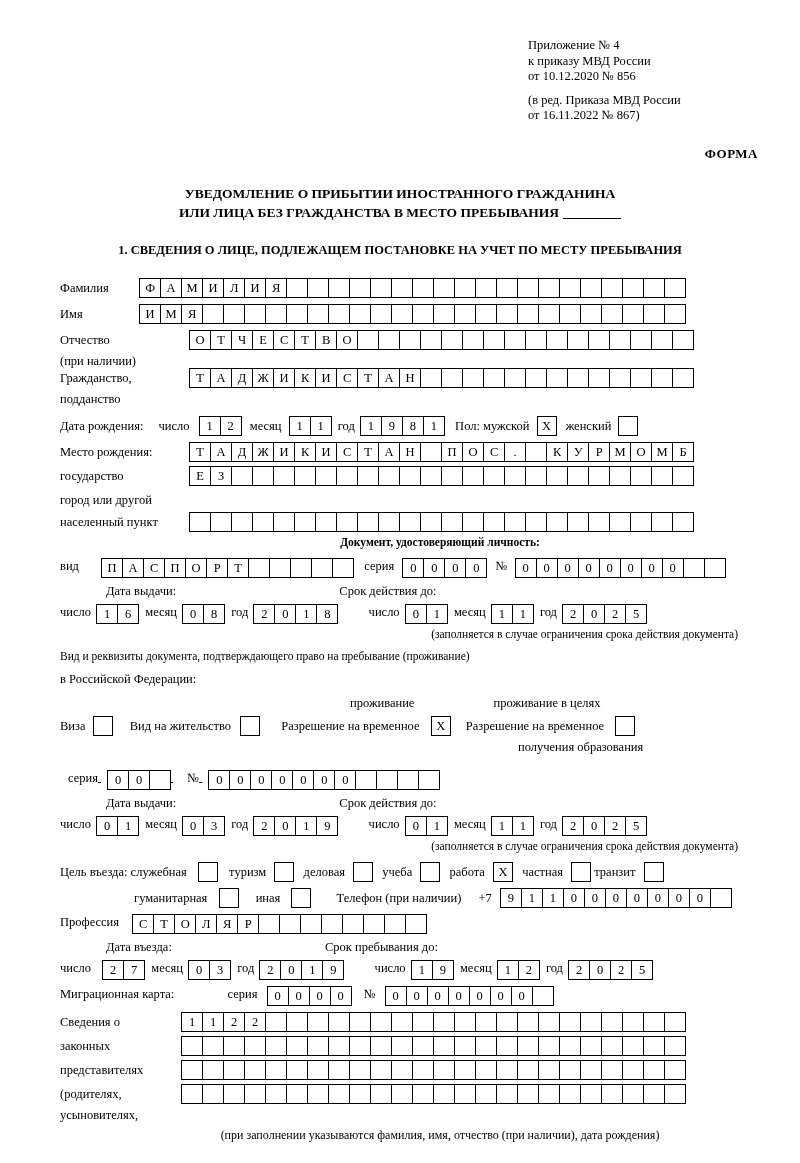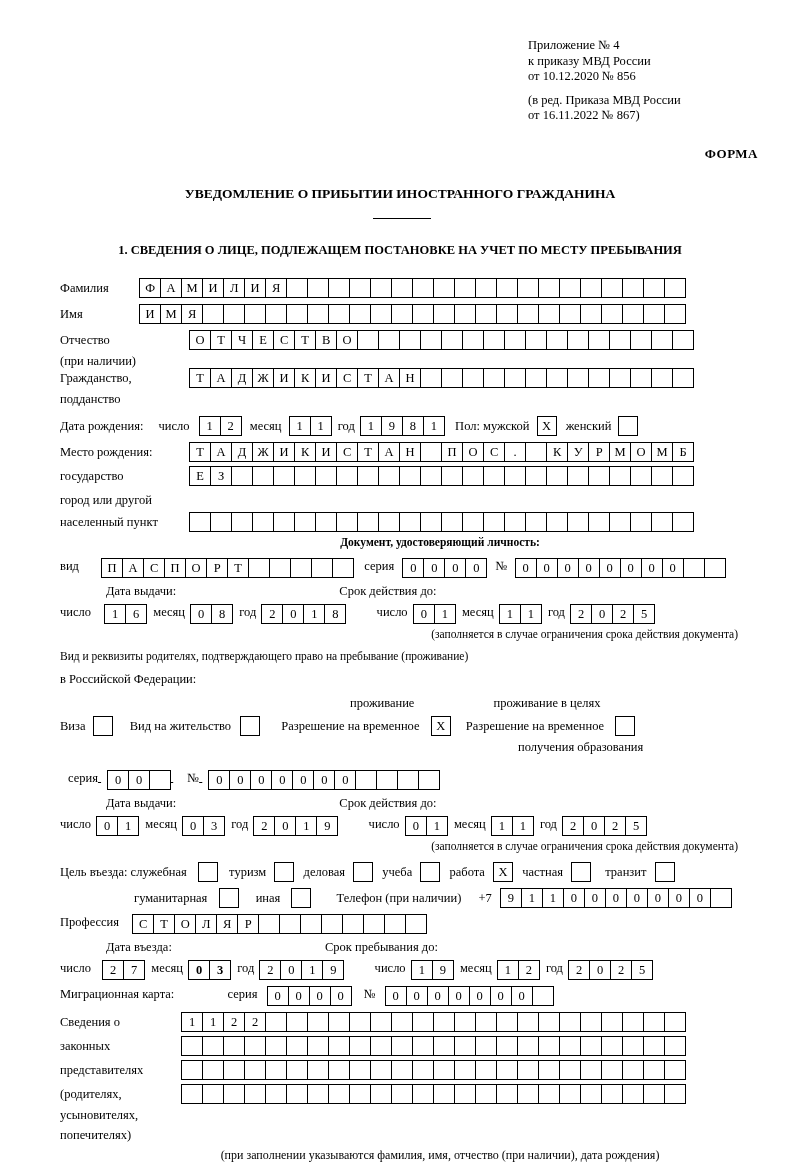--- a/index.html
+++ b/index.html
@@ -65,21 +65,21 @@
     <div class="l">от 10.12.2020 № 856</div>
     <div class="sp"></div>
     <div class="l">(в ред. Приказа МВД России</div>
     <div class="l">от 16.11.2022 № 867)</div>
   </div>
 
   <div class="forma">ФОРМА</div>
 
   <div class="title">
     <div>УВЕДОМЛЕНИЕ О ПРИБЫТИИ ИНОСТРАННОГО ГРАЖДАНИНА</div>
-    <div><span class="u"></span></div>
+    <div><span>ИЛИ ЛИЦА БЕЗ ГРАЖДАНСТВА В МЕСТО ПРЕБЫВАНИЯ</span><span class="u"></span></div>
   </div>
 
   <div class="sec1">1. СВЕДЕНИЯ О ЛИЦЕ, ПОДЛЕЖАЩЕМ ПОСТАНОВКЕ НА УЧЕТ ПО МЕСТУ ПРЕБЫВАНИЯ</div>
 
   <div class="form">
 
     <div class="row" style="height:26px;">
       <span class="lbl" style="width:76px;line-height:20px;">Фамилия</span>
       <span class="cells" id="cells-surname"><span class="c">Ф</span><span class="c">А</span><span class="c">М</span><span class="c">И</span><span class="c">Л</span><span class="c">И</span><span class="c">Я</span><span class="c"></span><span class="c"></span><span class="c"></span><span class="c"></span><span class="c"></span><span class="c"></span><span class="c"></span><span class="c"></span><span class="c"></span><span class="c"></span><span class="c"></span><span class="c"></span><span class="c"></span><span class="c"></span><span class="c"></span><span class="c"></span><span class="c"></span><span class="c"></span><span class="c"></span></span>
     </div>
@@ -146,36 +146,36 @@
       <span class="cells" id="cells-doc-number" style="margin-left:4px;"><span class="c">0</span><span class="c">0</span><span class="c">0</span><span class="c">0</span><span class="c">0</span><span class="c">0</span><span class="c">0</span><span class="c">0</span><span class="c"></span><span class="c"></span></span>
     </div>
 
     <div class="row" style="height:20px;">
       <span class="lbl" style="margin-left:46px;">Дата выдачи:</span>
       <span class="lbl" style="margin-left:160px;">Срок действия до:</span>
     </div>
 
     <div class="row nowrap" style="height:24px;">
       <span class="lbl tmid">число</span>
-      <span class="cells" id="cells-issue-day" style="margin-left:10px;text-decoration:underline;"><span class="c">1</span><span class="c">6</span></span>
+      <span class="cells" id="cells-issue-day" style="margin-left:2px;text-decoration:underline;"><span class="c">1</span><span class="c">6</span></span>
       <span class="lbl tmid" style="margin-left:4px;">месяц</span>
       <span class="cells" id="cells-issue-month" style="margin-left:2px;"><span class="c">0</span><span class="c">8</span></span>
       <span class="lbl tmid" style="margin-left:4px;">год</span>
       <span class="cells" id="cells-issue-year" style="margin-left:2px;"><span class="c">2</span><span class="c">0</span><span class="c">1</span><span class="c">8</span></span>
       <span class="lbl tmid" style="margin-left:28px;">число</span>
       <span class="cells" id="cells-valid-day" style="margin-left:2px;"><span class="c">0</span><span class="c">1</span></span>
       <span class="lbl tmid" style="margin-left:4px;">месяц</span>
       <span class="cells" id="cells-valid-month" style="margin-left:2px;"><span class="c">1</span><span class="c">1</span></span>
       <span class="lbl tmid" style="margin-left:4px;">год</span>
       <span class="cells" id="cells-valid-year" style="margin-left:2px;"><span class="c">2</span><span class="c">0</span><span class="c">2</span><span class="c">5</span></span>
     </div>
 
     <div class="row small" style="height:22px;text-align:right;padding-right:22px;">(заполняется в случае ограничения срока действия документа)</div>
 
-    <div class="row small" style="height:22px;">Вид и реквизиты родителях, подтверждающего право на пребывание (проживание)</div>
+    <div class="row small" style="height:22px;">Вид и реквизиты документа, подтверждающего право на пребывание (проживание)</div>
     <div class="row" style="height:24px;">в Российской Федерации:</div>
 
     <div class="row" style="height:20px;">
       <span class="lbl" style="margin-left:290px;">проживание</span>
       <span class="lbl" style="margin-left:76px;">проживание в целях</span>
     </div>
     <div class="row nowrap" style="height:24px;">
       <span class="lbl tmid">Виза</span>
       <span class="chk" style="margin-left:4px;"></span>
       <span class="lbl tmid" style="margin-left:14px;">Вид на жительство</span>
@@ -224,21 +224,21 @@
       <span class="lbl tmid" style="margin-left:8px;">туризм</span>
       <span class="chk" style="margin-left:5px;"></span>
       <span class="lbl tmid" style="margin-left:6px;">деловая</span>
       <span class="chk" style="margin-left:5px;"></span>
       <span class="lbl tmid" style="margin-left:6px;">учеба</span>
       <span class="chk" style="margin-left:5px;"></span>
       <span class="lbl tmid" style="margin-left:6px;">работа</span>
       <span class="chk" style="margin-left:5px;">Х</span>
       <span class="lbl tmid" style="margin-left:6px;">частная</span>
       <span class="chk" style="margin-left:5px;"></span>
-      <span class="lbl tmid" style="margin-left:11px;text-align:center;">транзит</span>
+      <span class="lbl tmid" style="margin-left:0;text-align:center;">транзит</span>
       <span class="chk" style="margin-left:5px;"></span>
     </div>
 
     <div class="row nowrap" style="height:26px;">
       <span class="lbl tmid" style="margin-left:74px;">гуманитарная</span>
       <span class="chk" style="margin-left:8px;"></span>
       <span class="lbl tmid" style="margin-left:14px;">иная</span>
       <span class="chk" style="margin-left:8px;"></span>
       <span class="lbl tmid" style="margin-left:22px;">Телефон (при наличии)</span>
       <span class="lbl tmid" style="margin-left:14px;">+7</span>
@@ -252,21 +252,21 @@
 
     <div class="row" style="height:20px;">
       <span class="lbl" style="margin-left:46px;">Дата въезда:</span>
       <span class="lbl" style="margin-left:150px;">Срок пребывания до:</span>
     </div>
 
     <div class="row nowrap" style="height:26px;">
       <span class="lbl tmid">число</span>
       <span class="cells" id="cells-entry-day" style="margin-left:8px;"><span class="c">2</span><span class="c">7</span></span>
       <span class="lbl tmid" style="margin-left:4px;">месяц</span>
-      <span class="cells" id="cells-entry-month" style="margin-left:2px;font-weight:bold;"><span class="c">0</span><span class="c">3</span></span>
+      <span class="cells" id="cells-entry-month" style="margin-left:2px;"><span class="c">0</span><span class="c">3</span></span>
       <span class="lbl tmid" style="margin-left:4px;">год</span>
       <span class="cells" id="cells-entry-year" style="margin-left:2px;"><span class="c">2</span><span class="c">0</span><span class="c">1</span><span class="c">9</span></span>
       <span class="lbl tmid" style="margin-left:28px;">число</span>
       <span class="cells" id="cells-stay-day" style="margin-left:2px;"><span class="c">1</span><span class="c">9</span></span>
       <span class="lbl tmid" style="margin-left:4px;">месяц</span>
       <span class="cells" id="cells-stay-month" style="margin-left:2px;"><span class="c">1</span><span class="c">2</span></span>
       <span class="lbl tmid" style="margin-left:4px;">год</span>
       <span class="cells" id="cells-stay-year" style="margin-left:2px;"><span class="c">2</span><span class="c">0</span><span class="c">2</span><span class="c">5</span></span>
     </div>
 
@@ -290,20 +290,17 @@
       <span class="lbl" style="width:118px;line-height:20px;">представителях</span>
       <span class="cells" id="cells-legal-3"><span class="c"></span><span class="c"></span><span class="c"></span><span class="c"></span><span class="c"></span><span class="c"></span><span class="c"></span><span class="c"></span><span class="c"></span><span class="c"></span><span class="c"></span><span class="c"></span><span class="c"></span><span class="c"></span><span class="c"></span><span class="c"></span><span class="c"></span><span class="c"></span><span class="c"></span><span class="c"></span><span class="c"></span><span class="c"></span><span class="c"></span><span class="c"></span></span>
     </div>
     <div class="row" style="height:24px;">
       <span class="lbl" style="width:118px;line-height:20px;">(родителях,</span>
       <span class="cells" id="cells-legal-4"><span class="c"></span><span class="c"></span><span class="c"></span><span class="c"></span><span class="c"></span><span class="c"></span><span class="c"></span><span class="c"></span><span class="c"></span><span class="c"></span><span class="c"></span><span class="c"></span><span class="c"></span><span class="c"></span><span class="c"></span><span class="c"></span><span class="c"></span><span class="c"></span><span class="c"></span><span class="c"></span><span class="c"></span><span class="c"></span><span class="c"></span><span class="c"></span></span>
     </div>
     <div class="row" style="height:20px;">
       <span class="lbl" style="width:118px;">усыновителях,</span>
     </div>
-    <div class="row" style="height:20px;">
-      <span class="lbl" style="width:118px;">попечителях)</span>
-    </div>
 
     <div class="row" style="height:20px;text-align:center;padding-left:60px;font-size:12px;">(при заполнении указываются фамилия, имя, отчество (при наличии), дата рождения)</div>
 
   </div>
 </div>
 
 </body></html>

